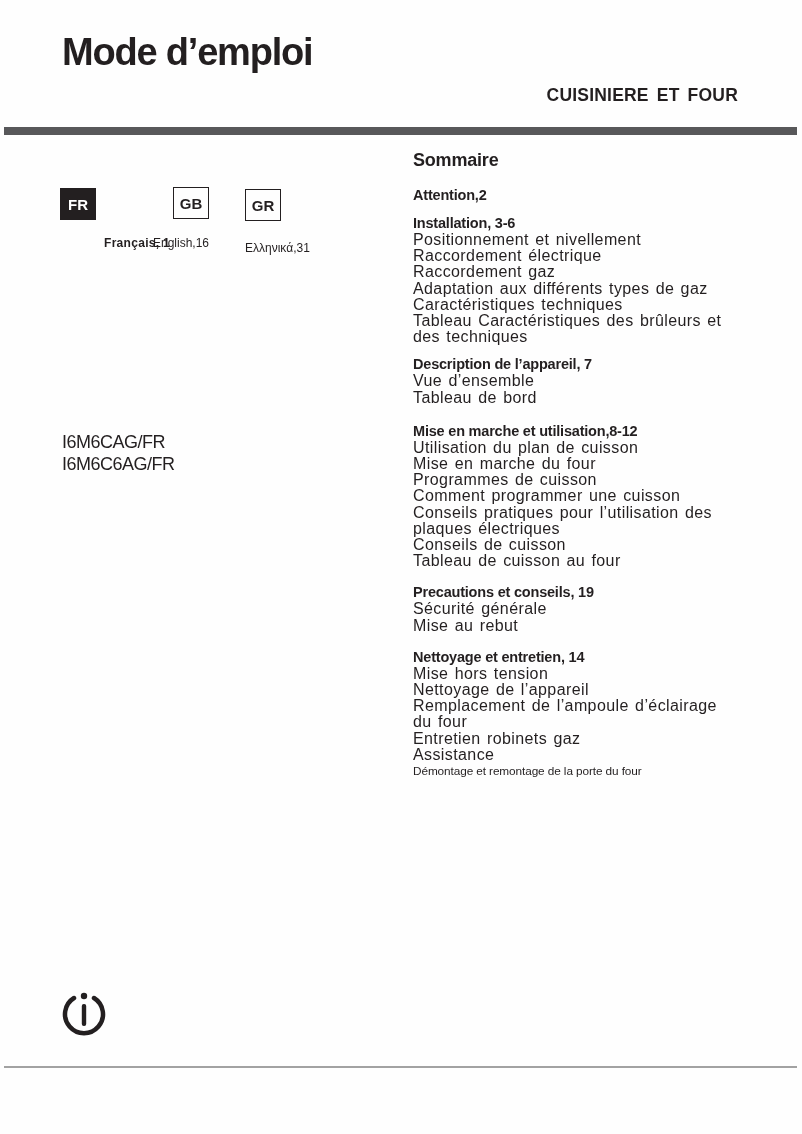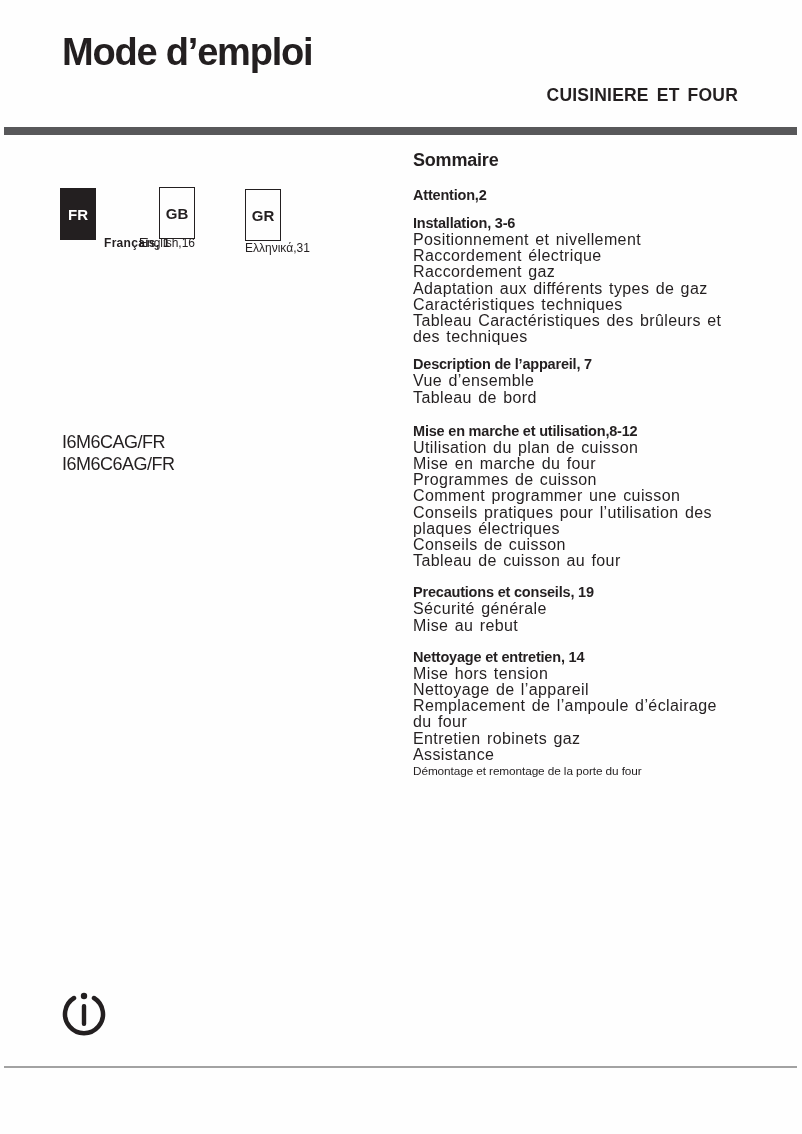--- a/index.html
+++ b/index.html
@@ -5,21 +5,21 @@
   html, body { margin:0; padding:0; background:#fefefe; }
   body { width:802px; height:1134px; position:relative; overflow:hidden;
          font-family:"Liberation Sans", sans-serif; color:#231f20; }
   .abs { position:absolute; }
   .title { left:62px; top:28px; font-size:38px; font-weight:bold; letter-spacing:-1.2px; margin:0; line-height:48px; }
   .subtitle { right:64px; top:85px; font-size:17.5px; font-weight:bold; letter-spacing:0.2px; word-spacing:3px; }
   .topbar { left:4px; top:127px; width:793px; height:8px; background:#58585a; }
   .bottomline { left:4px; top:1066px; width:793px; height:2px; background:#a2a2a2; }
 
   .lang { position:absolute; top:188px; }
-  .lang .box { width:36px; height:52px; box-sizing:border-box; border:1.5px solid #231f20;
+  .lang .box { width:36px; height:32px; box-sizing:border-box; border:1.5px solid #231f20;
                display:flex; align-items:center; justify-content:center;
                font-weight:bold; font-size:15px; }
   .lang .box.active { background:#231f20; color:#fff; border-color:#231f20; }
   .lang .lbl { position:absolute; top:48px; left:0; white-space:nowrap; font-size:12px; }
   .lang .lbl.bold { font-weight:bold; letter-spacing:0.3px;padding-left:44px; }
 
   .models { left:62px; top:431px; font-size:18px; line-height:22px; letter-spacing:-0.5px; }
 
   .toc { left:413px; top:148px; width:320px; }
   .toc h2 { font-size:18px; font-weight:bold; margin:0 0 14px 0; line-height:24px; letter-spacing:-0.2px; }
@@ -35,21 +35,21 @@
 <body>
 
 <h1 class="abs title">Mode d’emploi</h1>
 <div class="abs subtitle">CUISINIERE ET FOUR</div>
 <div class="abs topbar"></div>
 
 <div class="lang" style="left:60px;">
   <div class="box active">FR</div>
   <div class="lbl bold">Français, 1</div>
 </div>
-<div class="lang" style="left:139px; top:187px;padding-left:20px;">
+<div class="lang" style="left:153px; top:187px;padding-left:20px;">
   <div class="box">GB</div>
   <div class="lbl" style="top:49px;">English,16</div>
 </div>
 <div class="lang" style="left:245px; top:189px;">
   <div class="box">GR</div>
   <div class="lbl" style="top:52px;">Ελληνικά,31</div>
 </div>
 
 <div class="abs models">
   <div>I6M6CAG/FR</div>

